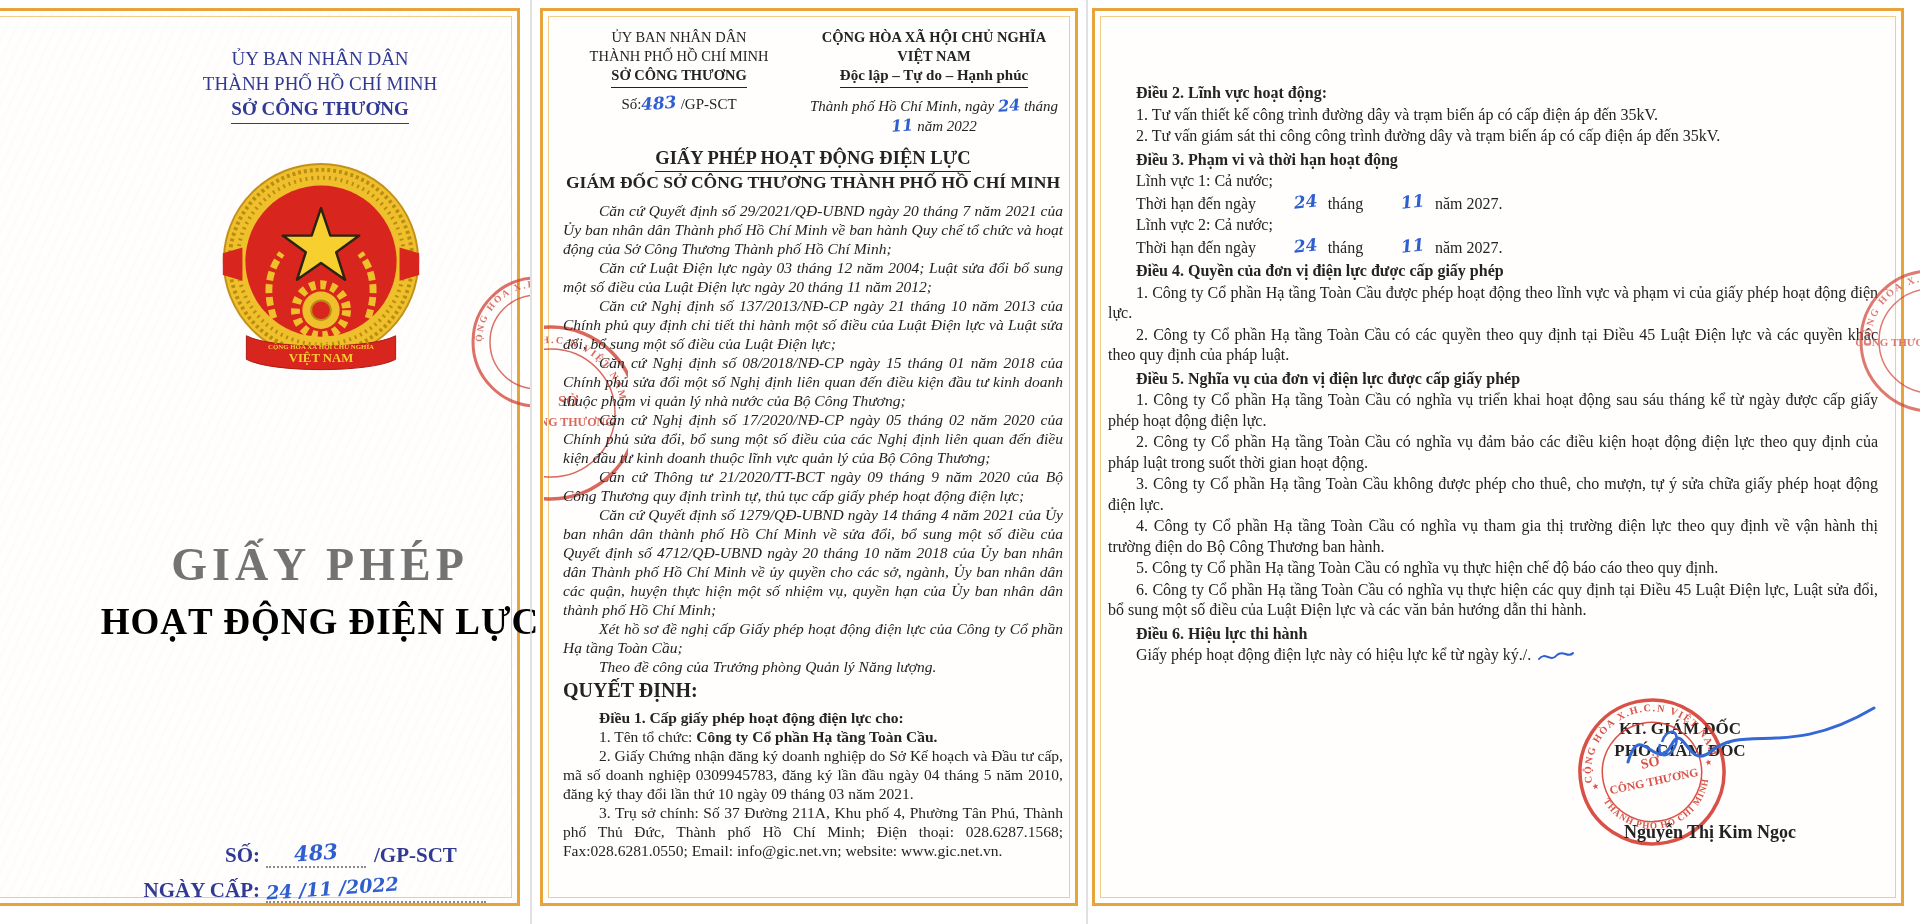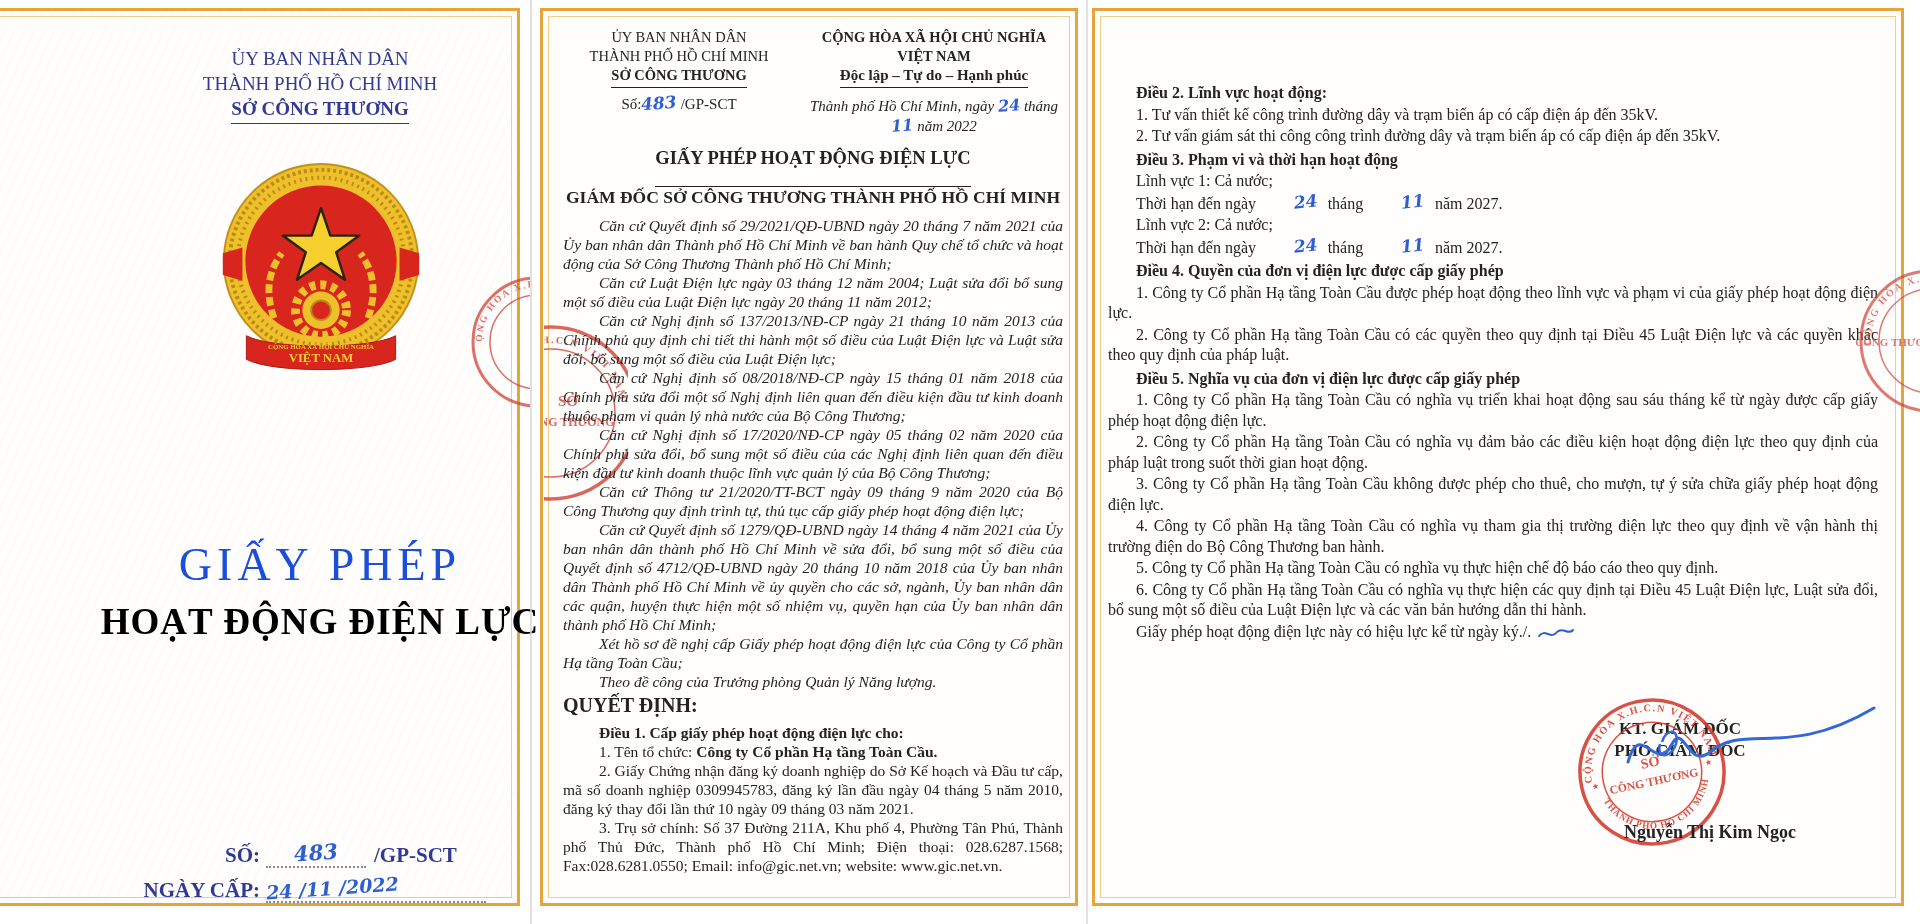--- a/index.html
+++ b/index.html
@@ -14,37 +14,37 @@
   .bold{font-weight:bold;}
   .it{font-style:italic;}
   .hw{font-family:"DejaVu Serif",serif;font-style:italic;font-weight:bold;color:#2f5ecf;
       display:inline-block;transform:rotate(-4deg);}
   
   .p1-org{position:absolute;left:120px;top:46px;width:400px;text-align:center;
           font-size:19px;line-height:25px;color:#313a93;}
   .p1-org .u{display:inline-block;font-weight:bold;border-bottom:1.5px solid #313a93;padding-bottom:2px;}
   .p1-emblem{position:absolute;left:213px;top:150px;width:216px;height:238px;}
   .p1-title1{position:absolute;left:60px;top:538px;width:520px;text-align:center;
-             font-size:46px;font-weight:normal;letter-spacing:5px;color:#1d4ed8;}
+             font-size:46px;font-weight:bold;letter-spacing:5px;color:#737373;}
   .p1-title2{position:absolute;left:60px;top:600px;width:520px;text-align:center;
              font-size:37px;font-weight:bold;letter-spacing:1px;color:#000000;}
   .p1-bottom{position:absolute;left:130px;top:840px;width:400px;font-size:21px;color:#313a93;font-weight:bold;}
   .p1-row{display:flex;align-items:flex-end;margin-bottom:8px;}
   .p1-row .lbl{width:130px;text-align:right;padding-right:6px;}
   .dots{border-bottom:2px dotted #8a8a8a;display:inline-block;text-align:center;}
   
   .doc2{position:absolute;left:563px;top:28px;width:500px;font-size:15.5px;line-height:19px;}
   .hdr{display:flex;justify-content:space-between;}
   .hdr-l{width:232px;text-align:center;font-size:14.5px;line-height:19px;}
   .hdr-r{width:258px;text-align:center;font-size:14.5px;line-height:19px;}
   .hdr .u1{display:inline-block;font-weight:bold;border-bottom:1.2px solid #222;padding-bottom:2px;}
   .so-line{text-align:center;margin-top:6px;font-size:15px;}
   .date-line{font-style:italic;margin-top:8px;font-size:15px;}
   .t-main{margin-top:13px;text-align:center;font-size:18.5px;font-weight:bold;}
-  .t-main span{display:inline-block;border-bottom:1.2px solid #222;padding-bottom:18px;}
+  .t-main span{display:inline-block;border-bottom:1.2px solid #222;padding-bottom:3px;}
   .t-sub{margin-top:1px;text-align:center;font-size:17.5px;font-weight:bold;}
   .doc2 .body{margin-top:9px;}
   .doc2 p{margin:0;text-indent:36px;text-align:justify;}
   .decision{text-align:left;text-indent:0!important;font-weight:bold;font-size:20px;
             margin:5px 0 8px 0!important;}
   
   .doc3{position:absolute;left:1108px;top:80px;width:770px;font-size:16px;line-height:20.5px;}
   .doc3 p{margin:0 0 1px 0;text-indent:28px;text-align:justify;}
   .doc3 .head{font-weight:bold;margin-top:3px;}
   .hw2{transform:rotate(-6deg);font-size:17px;margin:0 6px;}
@@ -221,20 +221,21 @@
     <p>2. Công ty Cổ phần Hạ tầng Toàn Cầu có các quyền theo quy định tại Điều 45 Luật Điện lực và các quyền khác theo quy định của pháp luật.</p>
 
     <p class="head">Điều 5. Nghĩa vụ của đơn vị điện lực được cấp giấy phép</p>
     <p>1. Công ty Cổ phần Hạ tầng Toàn Cầu có nghĩa vụ triển khai hoạt động sau sáu tháng kể từ ngày được cấp giấy phép hoạt động điện lực.</p>
     <p>2. Công ty Cổ phần Hạ tầng Toàn Cầu có nghĩa vụ đảm bảo các điều kiện hoạt động điện lực theo quy định của pháp luật trong suốt thời gian hoạt động.</p>
     <p>3. Công ty Cổ phần Hạ tầng Toàn Cầu không được phép cho thuê, cho mượn, tự ý sửa chữa giấy phép hoạt động điện lực.</p>
     <p>4. Công ty Cổ phần Hạ tầng Toàn Cầu có nghĩa vụ tham gia thị trường điện lực theo quy định về vận hành thị trường điện do Bộ Công Thương ban hành.</p>
     <p>5. Công ty Cổ phần Hạ tầng Toàn Cầu có nghĩa vụ thực hiện chế độ báo cáo theo quy định.</p>
     <p>6. Công ty Cổ phần Hạ tầng Toàn Cầu có nghĩa vụ thực hiện các quy định tại Điều 45 Luật Điện lực, Luật sửa đổi, bổ sung một số điều của Luật Điện lực và các văn bản hướng dẫn thi hành.</p>
 
+    <p class="head">Điều 6. Hiệu lực thi hành</p>
     <p>
       <span>Giấy phép hoạt động điện lực này có hiệu lực kể từ ngày ký./.</span>
       <svg class="squig" width="38" height="14" viewBox="0 0 38 14">
         <path d="M2,10 C8,2 14,14 20,6 C26,0 31,10 36,4" fill="none" stroke="#2f5ecf" stroke-width="2" stroke-linecap="round"></path>
       </svg>
     </p>
   </div>
 
   <div class="sig-block">
     <div class="sig-kt">KT. GIÁM ĐỐC</div>

